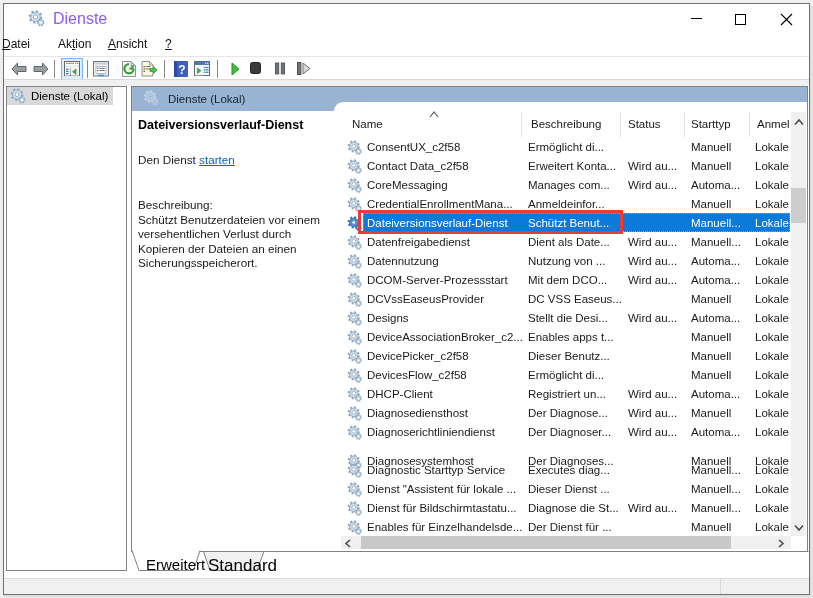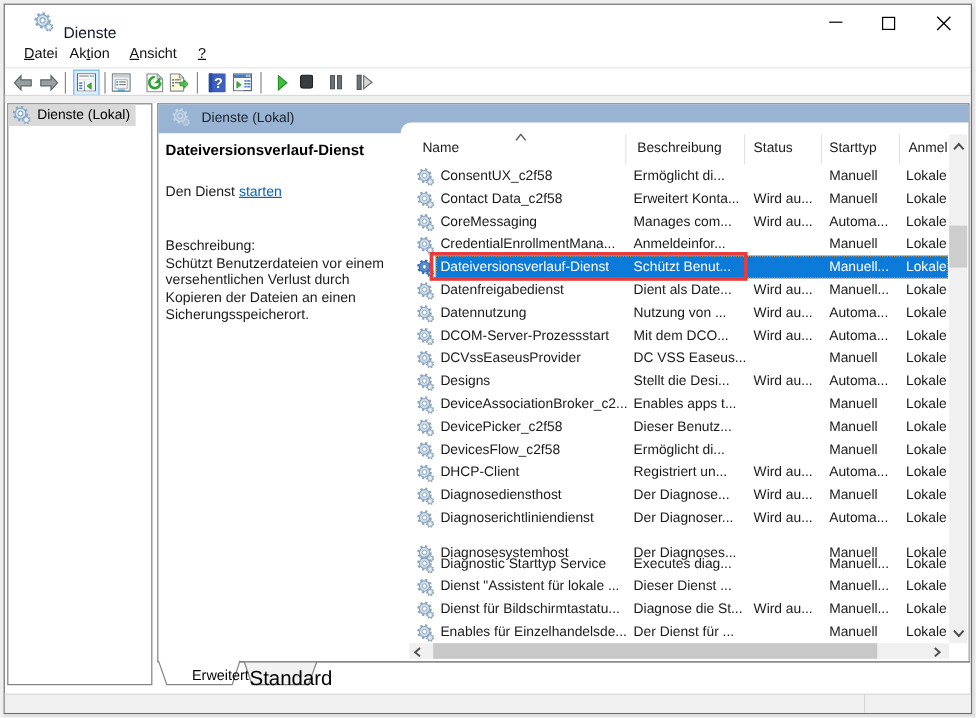--- a/index.html
+++ b/index.html
@@ -4,27 +4,27 @@
 <title>Dienste</title>
 <style>
 *{margin:0;padding:0;box-sizing:border-box}
 html,body{width:813px;height:598px;overflow:hidden}
 body{position:relative;background:#efefef;font-family:"Liberation Sans",sans-serif;
 -webkit-font-smoothing:antialiased;color:#1a1a1a}
 .a{position:absolute}
 #win{left:3px;top:3px;width:807px;height:592px;background:#fff;border:1px solid #6e6e6e}
 
 #ticon{left:28px;top:10px;width:17px;height:17px}
-#title{left:53px;top:20px;font-size:13px;color:#0f172a}
+#title{left:53px;top:10px;font-size:16px;color:#8b5cf6}
 #btnmin{left:691px;top:18px;width:11px;height:1px;background:#000}
 #btnmax{left:735px;top:14px;width:11px;height:11px;border:1px solid #000}
 #btncls{left:780px;top:13px;width:13px;height:13px}
 
 .menu{top:37px;font-size:12px;color:#111}
-#m1{left:20px}#m2{left:58px}#m3{left:108px}#m4{left:165px}
+#m1{left:2px}#m2{left:58px}#m3{left:108px}#m4{left:165px}
 #menusep{left:4px;top:56px;width:805px;height:1px;background:#e6e6e6}
 
 .tsep{top:60px;width:1px;height:18px;background:#8a8a8a}
 #tbline{left:4px;top:79px;width:805px;height:1px;background:#d9d9d9}
 #gapstrip{left:4px;top:80px;width:805px;height:6px;background:#f0f0f0}
 .tbi{top:61px;width:16px;height:16px}
 #tglbox{left:61px;top:58px;width:22px;height:22px;background:#ddedfc;border:1px solid #79b7f1}
 
 #tree{left:6px;top:86px;width:121px;height:485px;background:#fff;border:1px solid #828282}
 #treesel{left:7px;top:87px;width:106px;height:18px;background:#d9d9d9}
@@ -55,21 +55,21 @@
 .sel{color:#fff;z-index:3}
 #redrect{left:358px;top:210px;width:265px;height:24px;border:3px solid #e73b3d;z-index:6}
 
 #vtrack{left:791px;top:112px;width:15px;height:424px;background:#f0f0f0}
 #vthumb{left:791px;top:188px;width:15px;height:35px;background:#cdcdcd}
 #htrack{left:341px;top:536px;width:450px;height:13px;background:#f0f0f0}
 #hthumb{left:361px;top:536px;width:370px;height:13px;background:#c8c8c8}
 .sgl{width:10px;height:8px}
 
 #tabssvg{left:125px;top:550px;width:690px;height:22px}
-#tabt1{left:160px;top:556px;font-size:12px;color:#000}
+#tabt1{left:146px;top:556px;font-size:15px;color:#000}
 #tabt2{left:208px;top:556px;font-size:17px;color:#000}
 #status{left:4px;top:578px;width:805px;height:16px;background:#f0f0f0;border-top:1px solid #dcdcdc}
 #stsep{left:720px;top:579px;width:1px;height:15px;background:#d8d8d8}
 #edgeR{left:810px;top:6px;width:3px;height:592px;background:linear-gradient(to right,#d8d8d8,#e9e9e9)}
 #edgeB{left:3px;top:595px;width:810px;height:3px;background:linear-gradient(#d8d8d8,#eaeaea)}
 u{text-decoration:underline}
 </style>
 </head>
 <body>
 <svg width="0" height="0" style="position:absolute">

